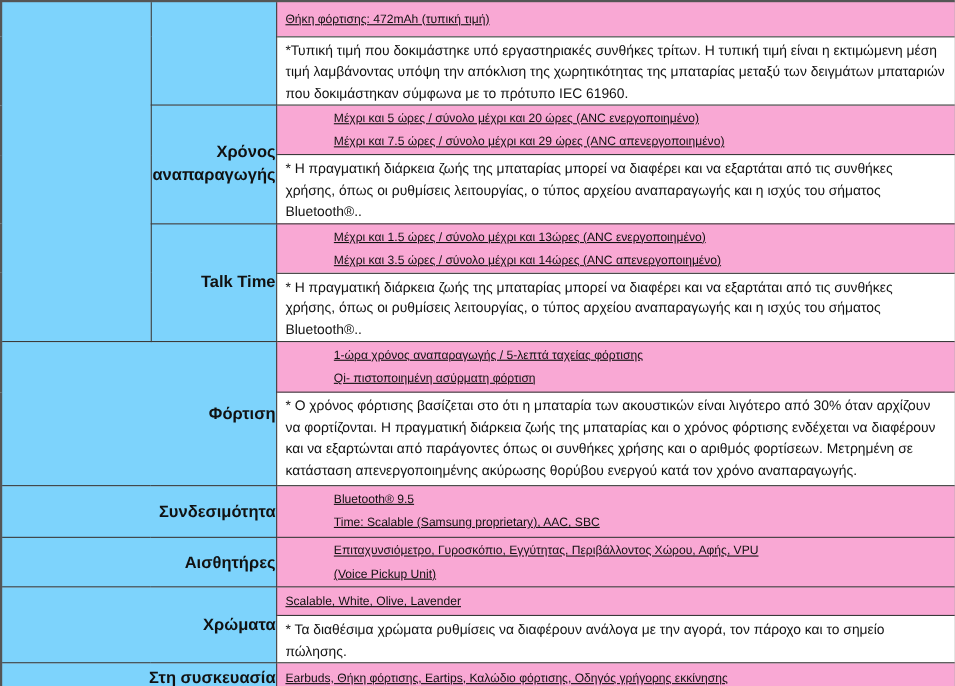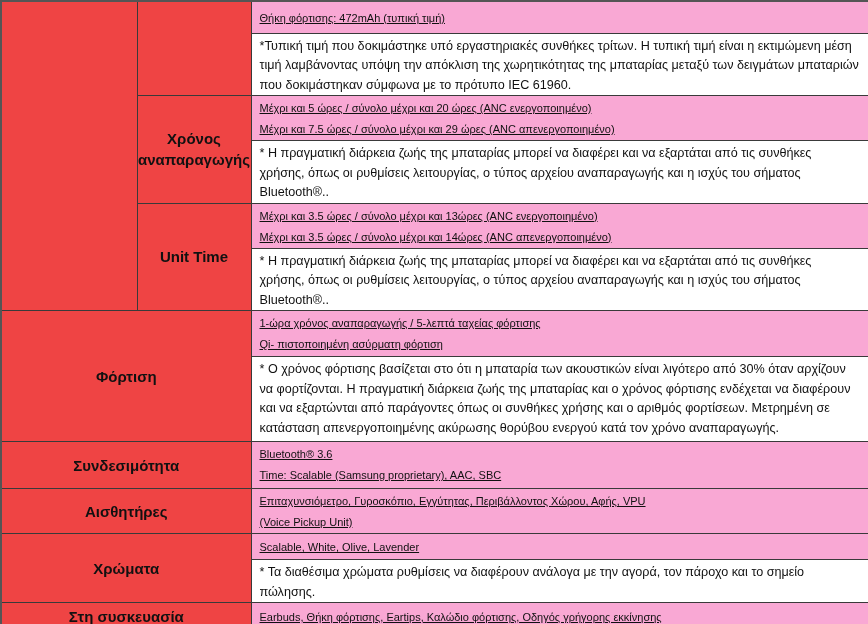--- a/index.html
+++ b/index.html
@@ -2,24 +2,24 @@
 <html><head>
   <meta charset="utf-8">
   <style>
     html, body { margin: 0; padding: 0; background: #ffffff; }
     body { width: 868px; height: 624px; overflow: hidden; position: relative;
            font-family: "Liberation Sans", "DejaVu Sans", sans-serif; color: #111; }
     .spec-table { position: absolute; left: 0; top: 0; width: 868px; height: 624px;
                   border-collapse: collapse; table-layout: fixed; }
     .spec-table td { border: 1px solid #3a3a3a; padding: 0; vertical-align: middle; }
     .spec-table { border: 2px solid #555; }
-    .label { background: #ef4444; text-align: center; font-weight: bold; font-size: 15px; line-height: 21px; }
+    .label { background: #7dd3fc; text-align: right; font-weight: bold; font-size: 15px; line-height: 21px; }
     .value { background: #f9a8d4; padding: 2px 8px 0 8px !important; font-size: 11px; line-height: 21px; vertical-align: top !important; text-decoration: underline; }
     .note { background: #ffffff; padding: 3px 8px 0 8px !important; font-size: 12.6px; line-height: 19.5px; vertical-align: top !important; margin-top: 21px; }
-    .line { display: block; white-space: nowrap; }
+    .line { display: block; white-space: nowrap; margin-left: 44px; }
   </style>
 </head>
 <body>
 
 <table class="spec-table">
   <colgroup>
     <col style="width:136px">
     <col style="width:114px">
     <col style="width:618px">
   </colgroup>
@@ -39,23 +39,23 @@
       <td class="value">
         <span class="line">Μέχρι και 5 ώρες / σύνολο μέχρι και 20 ώρες (ANC ενεργοποιημένο)</span>
         <span class="line">Μέχρι και 7.5 ώρες / σύνολο μέχρι και 29 ώρες (ANC απενεργοποιημένο)</span>
       </td>
     </tr>
     <tr style="height:57px">
       <td class="note">* Η πραγματική διάρκεια ζωής της μπαταρίας μπορεί να διαφέρει και να εξαρτάται από τις συνθήκες χρήσης, όπως οι ρυθμίσεις λειτουργίας, ο τύπος αρχείου αναπαραγωγής και η ισχύς του σήματος Bluetooth®..</td>
     </tr>
 
     <tr style="height:44px">
-      <td class="label" rowspan="2">Unit Time</td>
+      <td class="label" rowspan="2">Talk Time</td>
       <td class="value">
-        <span class="line">Μέχρι και 3.5 ώρες / σύνολο μέχρι και 13ώρες (ANC ενεργοποιημένο)</span>
+        <span class="line">Μέχρι και 1.5 ώρες / σύνολο μέχρι και 13ώρες (ANC ενεργοποιημένο)</span>
         <span class="line">Μέχρι και 3.5 ώρες / σύνολο μέχρι και 14ώρες (ANC απενεργοποιημένο)</span>
       </td>
     </tr>
     <tr style="height:59px">
       <td class="note">* Η πραγματική διάρκεια ζωής της μπαταρίας μπορεί να διαφέρει και να εξαρτάται από τις συνθήκες χρήσης, όπως οι ρυθμίσεις λειτουργίας, ο τύπος αρχείου αναπαραγωγής και η ισχύς του σήματος Bluetooth®..</td>
     </tr>
 
     <tr style="height:46px">
       <td class="label" colspan="2" rowspan="2">Φόρτιση</td>
       <td class="value">
@@ -63,21 +63,21 @@
         <span class="line">Qi- πιστοποιημένη ασύρματη φόρτιση</span>
       </td>
     </tr>
     <tr style="height:85px">
       <td class="note">* Ο χρόνος φόρτισης βασίζεται στο ότι η μπαταρία των ακουστικών είναι λιγότερο από 30% όταν αρχίζουν να φορτίζονται. Η πραγματική διάρκεια ζωής της μπαταρίας και ο χρόνος φόρτισης ενδέχεται να διαφέρουν και να εξαρτώνται από παράγοντες όπως οι συνθήκες χρήσης και ο αριθμός φορτίσεων. Μετρημένη σε κατάσταση απενεργοποιημένης ακύρωσης θορύβου ενεργού κατά τον χρόνο αναπαραγωγής.</td>
     </tr>
 
     <tr style="height:47px">
       <td class="label" colspan="2">Συνδεσιμότητα</td>
       <td class="value">
-        <span class="line">Bluetooth® 3.6</span>
+        <span class="line">Bluetooth® 9.5</span>
         <span class="line">Time: Scalable (Samsung proprietary), AAC, SBC</span>
       </td>
     </tr>
 
     <tr style="height:40px">
       <td class="label" colspan="2">Αισθητήρες</td>
       <td class="value">
         <span class="line">Επιταχυνσιόμετρο, Γυροσκόπιο, Εγγύτητας, Περιβάλλοντος Χώρου, Αφής, VPU</span>
         <span class="line">(Voice Pickup Unit)</span>
       </td>

